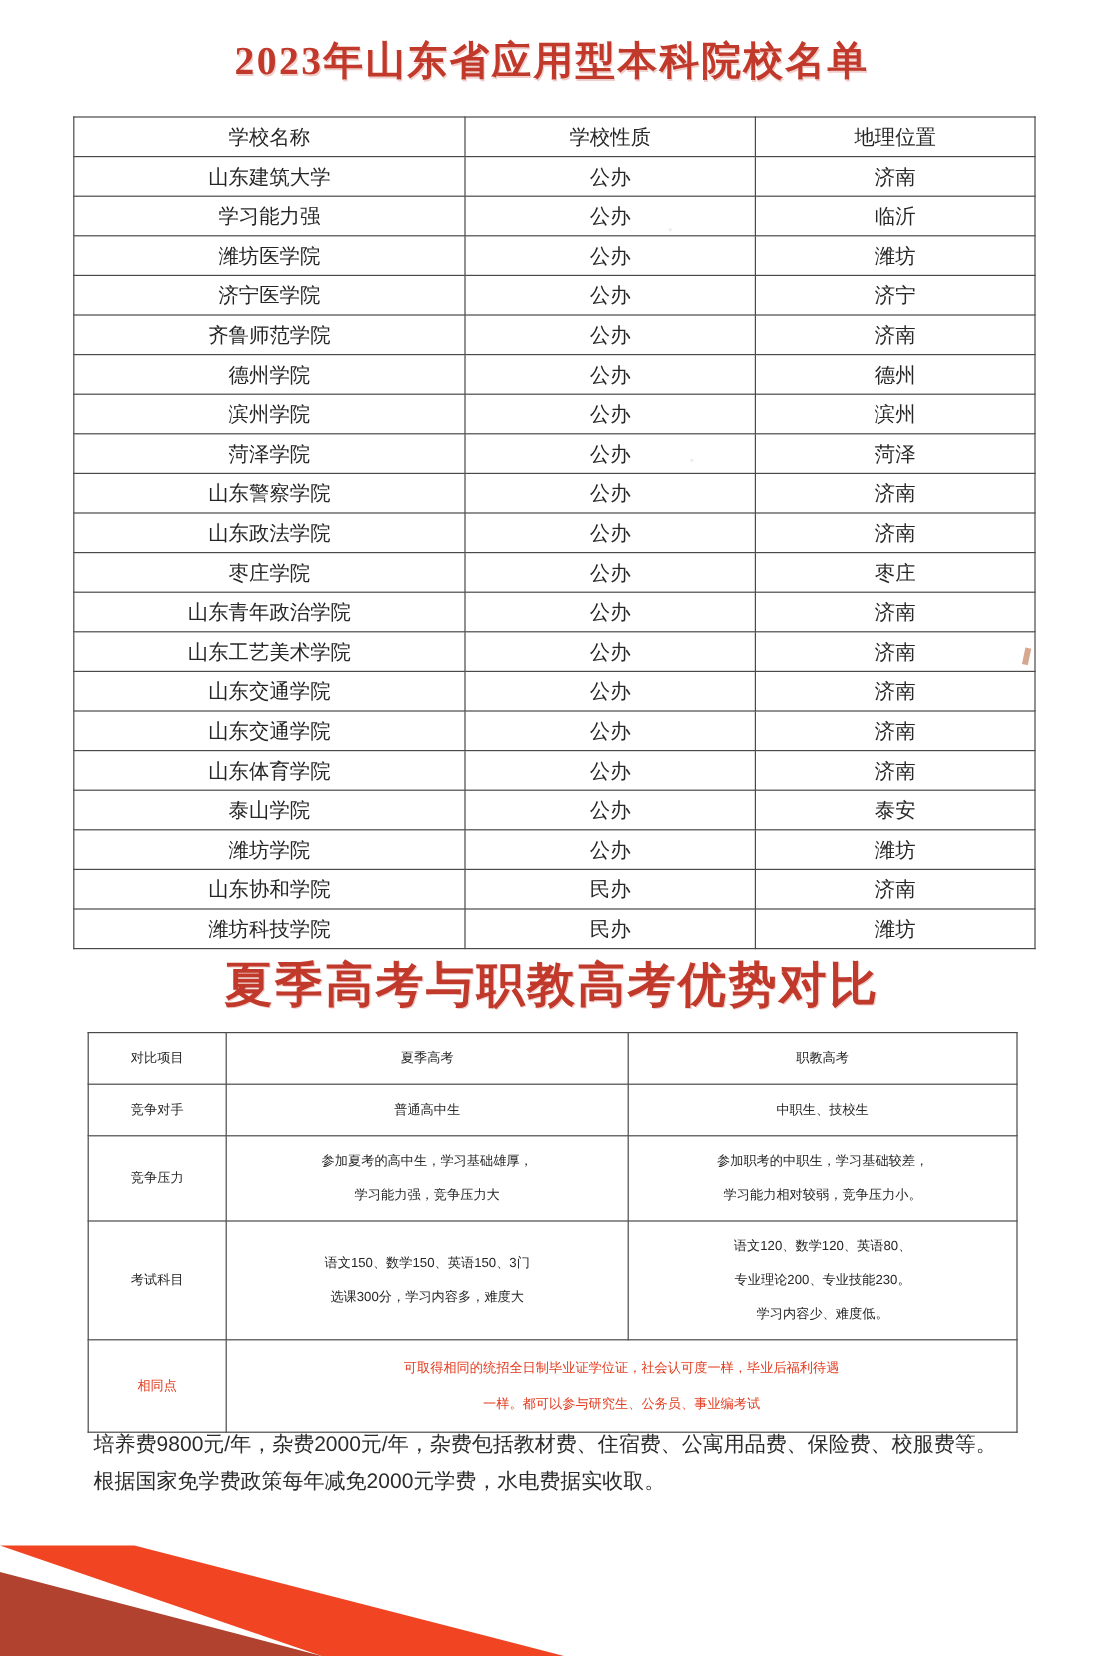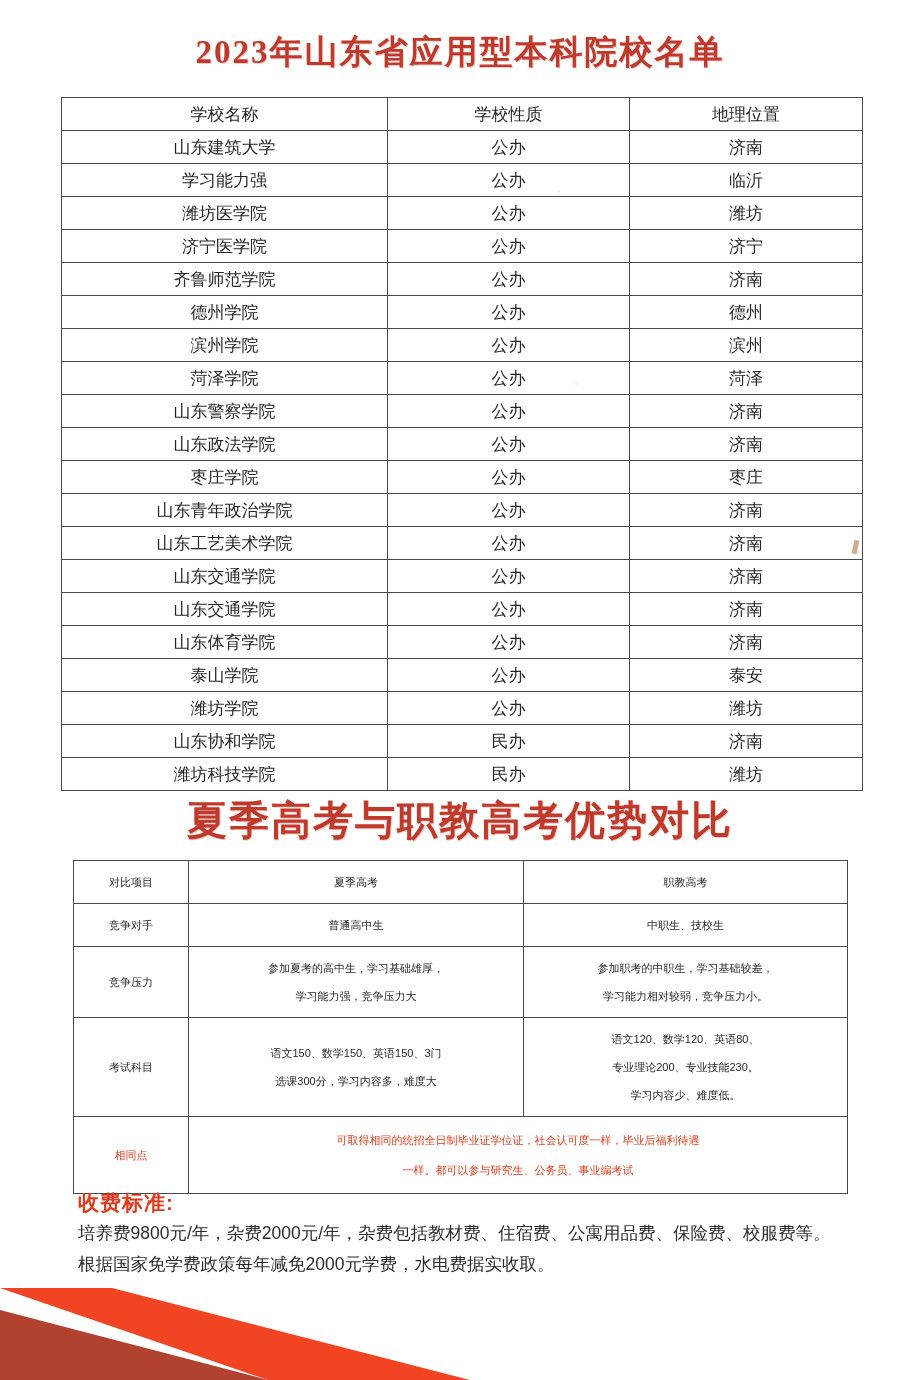--- a/index.html
+++ b/index.html
@@ -310,21 +310,20 @@
         <td class="cell-same-label">相同点</td>
         <td class="cell-same-body" colspan="2">
           <div>可取得相同的统招全日制毕业证学位证，社会认可度一样，毕业后福利待遇</div>
           <div>一样。都可以参与研究生、公务员、事业编考试</div>
         </td>
       </tr>
     </tbody>
 </table>
 
 <div id="fee-block">
-  <div id="fee-title">收费标准:</div>
   <div id="fee-lines">
       <div class="fee-line">培养费9800元/年，杂费2000元/年，杂费包括教材费、住宿费、公寓用品费、保险费、校服费等。</div>
       <div class="fee-line">根据国家免学费政策每年减免2000元学费，水电费据实收取。</div>
     </div>
 </div>
 
 <div id="bottom-decor">
   <svg width="920" height="100" viewBox="0 0 920 100" xmlns="http://www.w3.org/2000/svg">
     <polygon points="0,8 112,8 470,100 268,100" fill="#f04423"></polygon>
     <polygon points="0,30 0,100 268,100" fill="#b0422f"></polygon>

